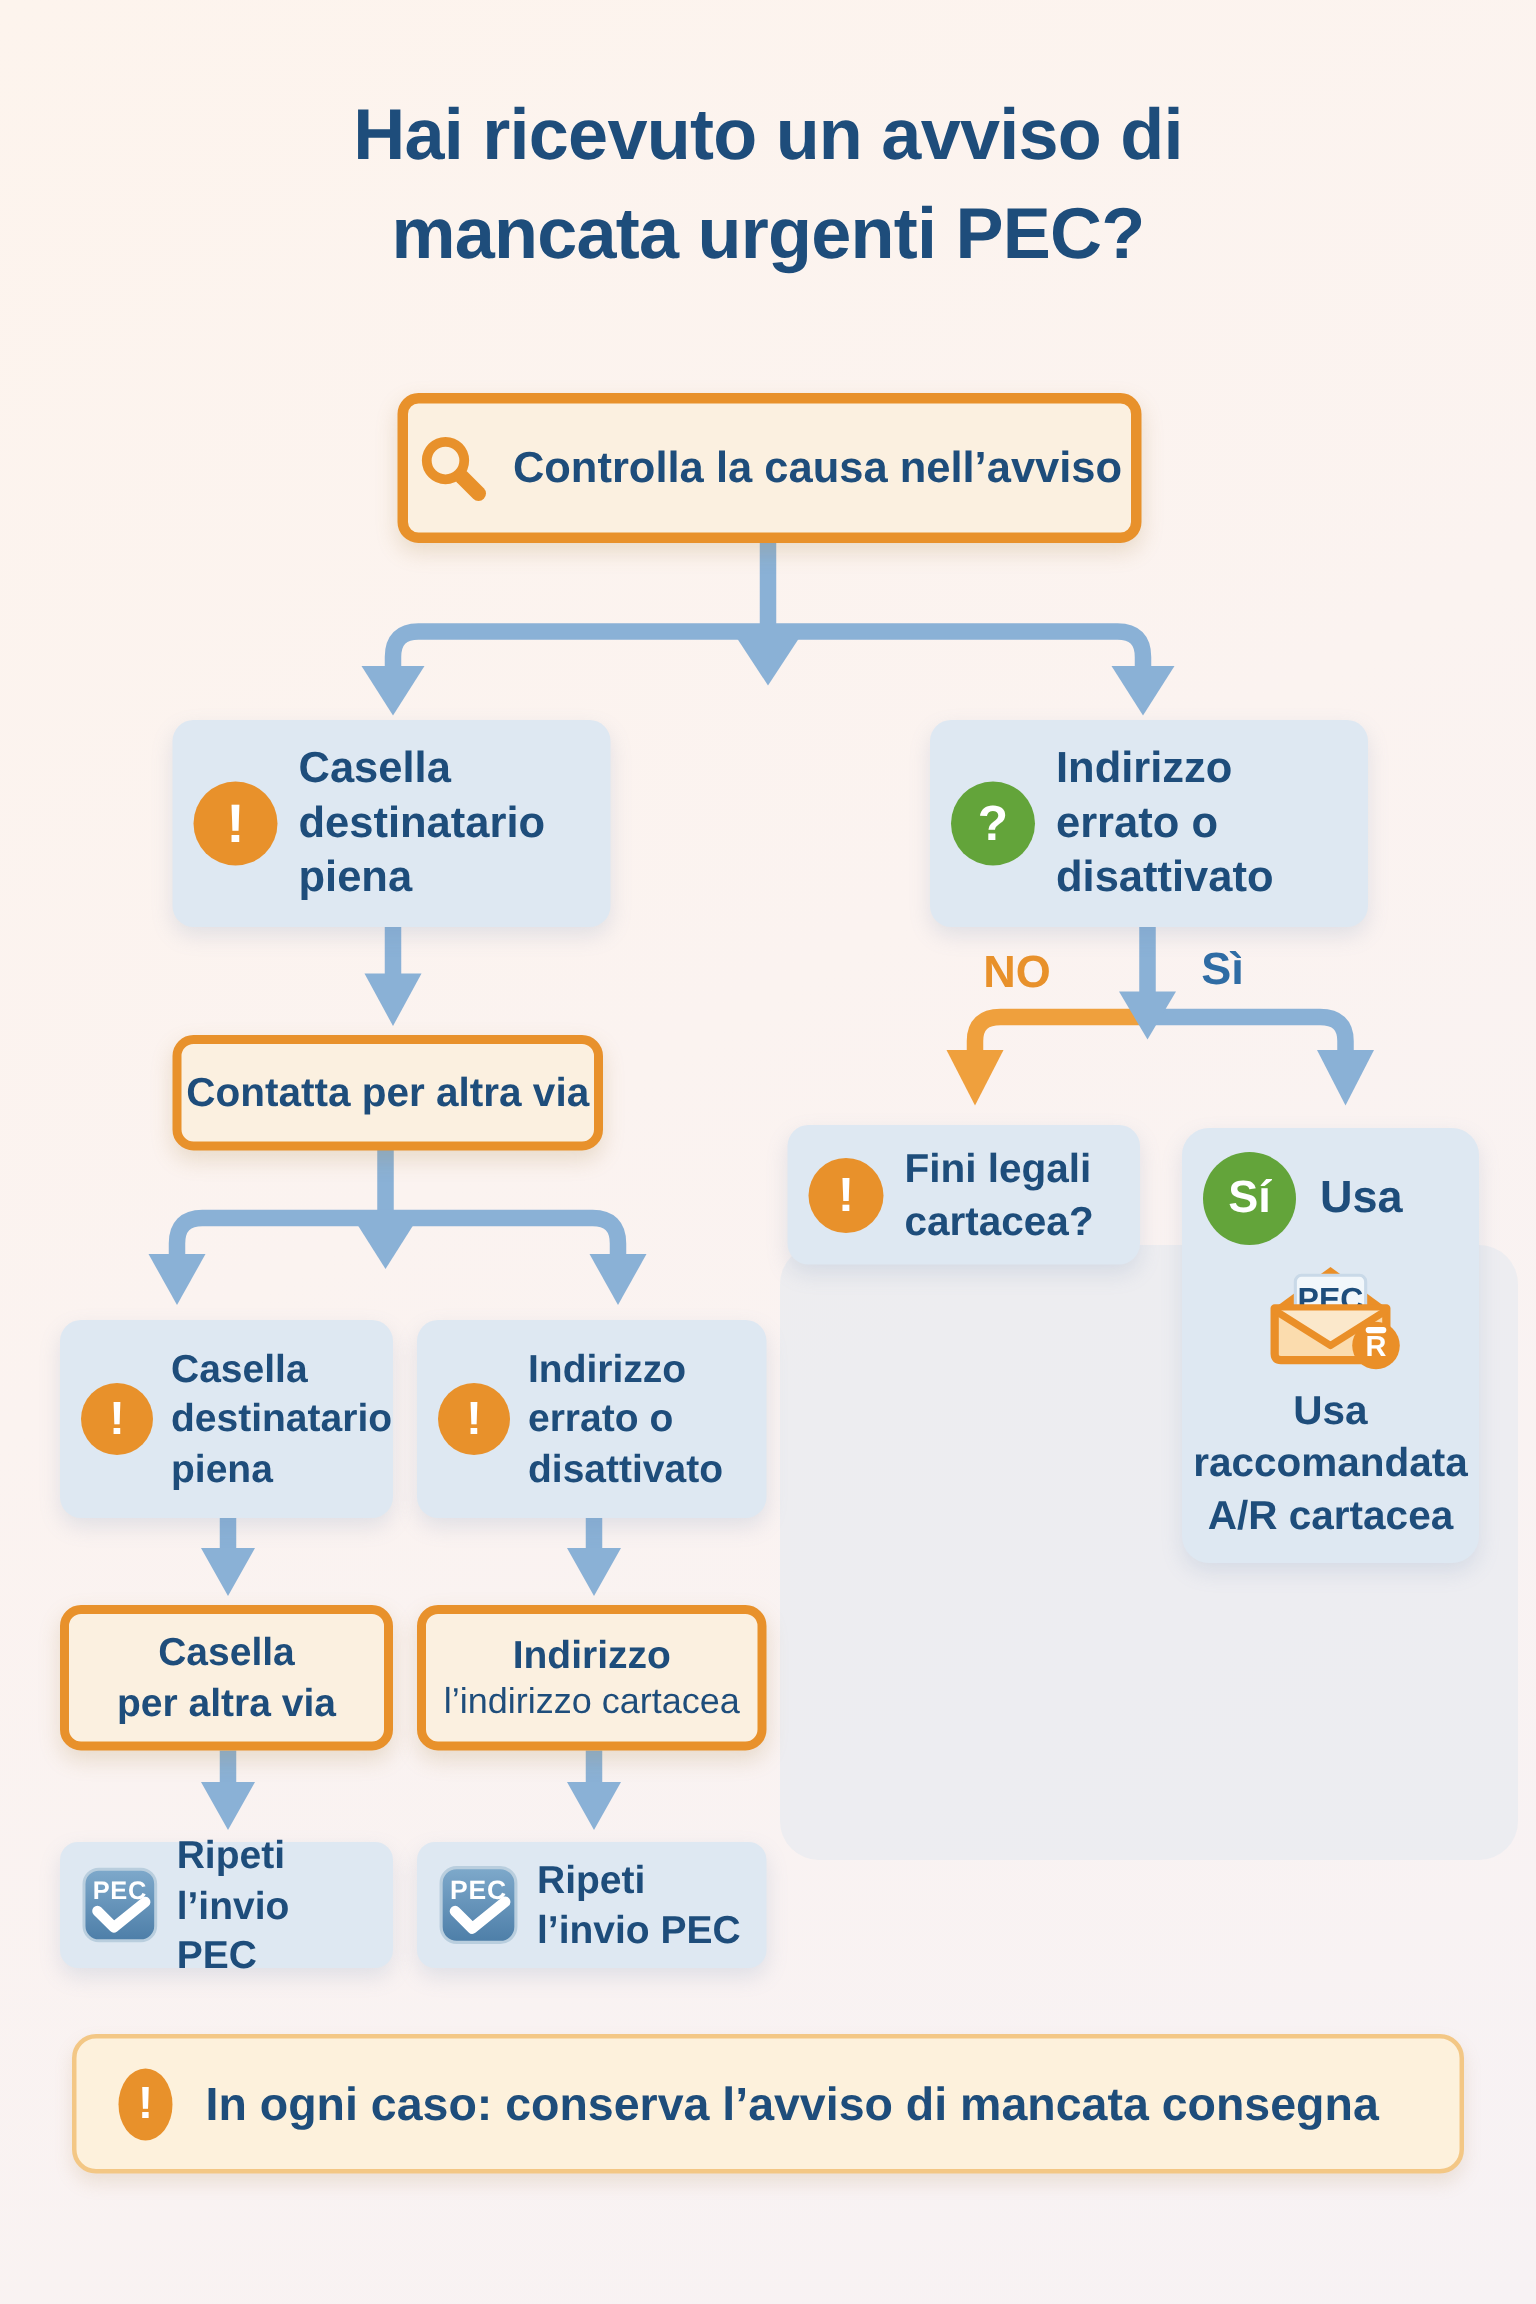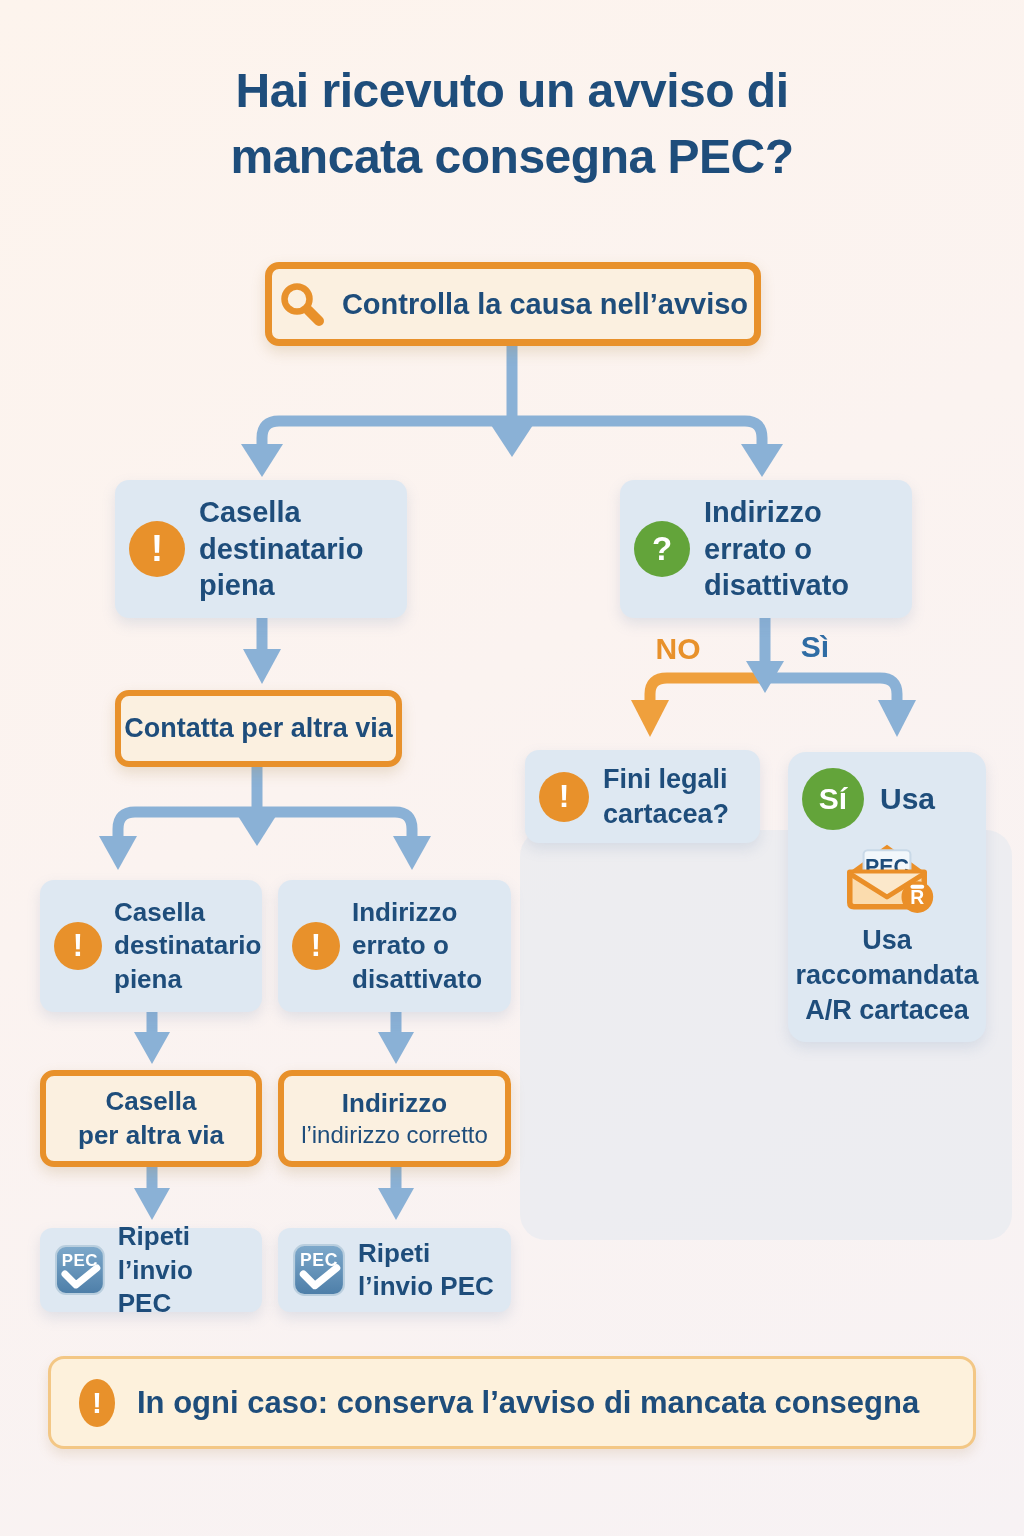--- a/index.html
+++ b/index.html
@@ -66,21 +66,21 @@
   .pec-badge-text{font-size:17px;fill:#ffffff;text-anchor:middle;letter-spacing:0.5px;}
 </style>
 </head>
 <body>
 
 <div class="stage">
 
   <div class="bg-tint"></div>
 
   <div class="flow-title multiline">Hai ricevuto un avviso di
-mancata consegna PEC?</div>
+mancata urgenti PEC?</div>
 
   <svg style="position:absolute;left:0;top:0;" width="1024" height="1536" viewBox="0 0 1024 1536">
 
     <path class="blue-line" d="M512 343 V421"></path>
     <path class="blue-line" d="M262 448 V438 Q262 421 279 421 H745 Q762 421 762 438 V448"></path>
     <polygon class="blue-fill" points="241,444 283,444 262,477"></polygon>
     <polygon class="blue-fill" points="741,444 783,444 762,477"></polygon>
     <polygon class="blue-fill" points="491,425 533,425 512,457"></polygon>
 
     <path class="blue-line" d="M262 618 V653"></path>
@@ -103,21 +103,21 @@
     <polygon class="blue-fill" points="378,1188 414,1188 396,1220"></polygon>
 
     <path class="blue-line" d="M765 618 V678"></path>
     <path class="orange-line" d="M760 678 H667 Q650 678 650 694 V704"></path>
     <polygon class="orange-fill" points="631,700 669,700 650,737"></polygon>
     <path class="blue-line" d="M765 678 H880 Q897 678 897 694 V704"></path>
     <polygon class="blue-fill" points="878,700 916,700 897,737"></polygon>
     <polygon class="blue-fill" points="746,661 784,661 765,693"></polygon>
   </svg>
 
-  <div class="node cream-node" style="left:265px;top:262px;width:496px;height:84px;gap:16px;">
+  <div class="node cream-node" style="left:265px;top:262px;width:496px;height:100px;gap:16px;">
     <svg width="48" height="48" viewBox="0 0 48 48">
       <circle cx="19" cy="19" r="12.5" stroke="#e8912b" stroke-width="6.5" fill="none"></circle>
       <line x1="30" y1="30" x2="41" y2="41" stroke="#e8912b" stroke-width="10" stroke-linecap="round"></line>
     </svg>
     <span class="node-label" style="font-size:29px;">Controlla la causa nell’avviso</span>
   </div>
 
   <div class="node blue-node" style="left:115px;top:480px;width:292px;height:138px;">
     <span class="circle-icon orange-circle" style="width:56px;height:56px;font-size:36px;">!</span>
     <span class="node-label multiline" style="font-size:29px;">Casella
@@ -150,21 +150,21 @@
 disattivato</span>
   </div>
 
   <div class="node cream-node" style="left:40px;top:1070px;width:222px;height:97px;border-width:6px;">
     <span class="node-label multiline" style="font-size:26px;">Casella
 per altra via</span>
   </div>
 
   <div class="node cream-node" style="left:278px;top:1070px;width:233px;height:97px;border-width:6px;flex-direction:column;justify-content:center;line-height:1.25;">
     <span class="node-label" style="font-size:26px;">Indirizzo</span>
-    <span style="color:#1e4d7b;font-size:24px;">l’indirizzo corretto</span>
+    <span style="color:#1e4d7b;font-size:24px;">l’indirizzo cartacea</span>
   </div>
 
   <div class="node blue-node" style="left:40px;top:1228px;width:222px;height:84px;gap:12px;border-radius:12px;">
     <svg width="54" height="54" viewBox="0 0 52 52">
       <defs>
         <linearGradient id="pecg1" x1="0" y1="0" x2="0" y2="1">
           <stop offset="0" stop-color="#7ea9cb"></stop>
             <stop offset="1" stop-color="#4d7ea8"></stop>
         </linearGradient>
       </defs>

